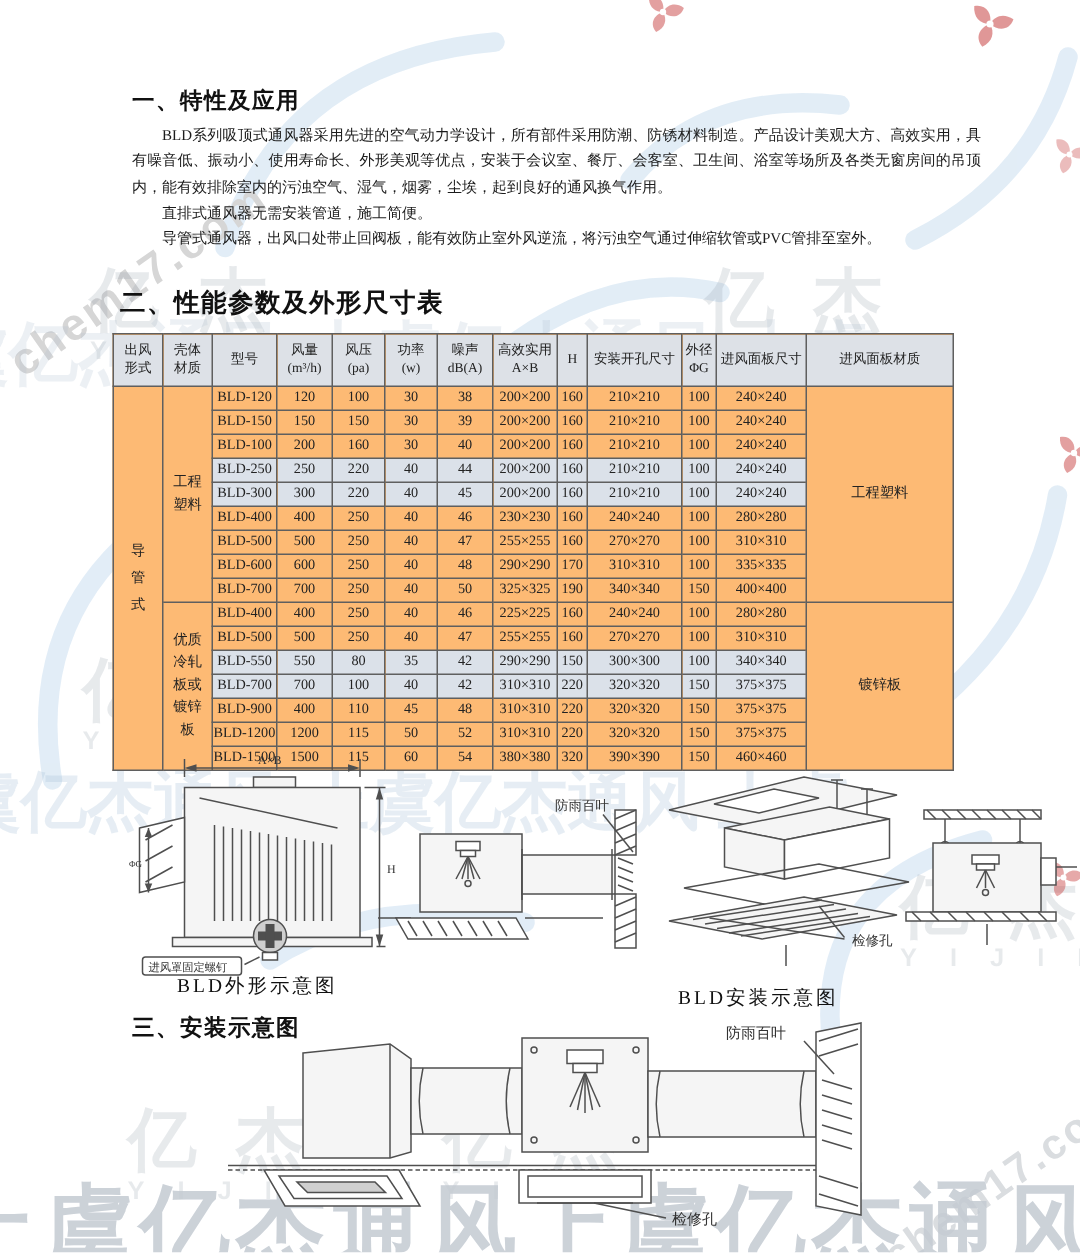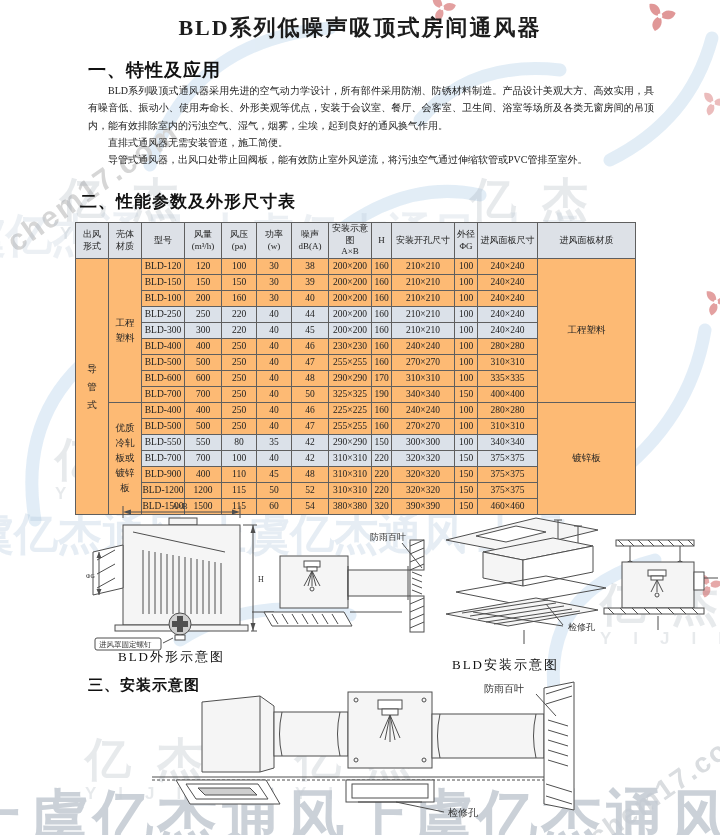--- a/index.html
+++ b/index.html
@@ -14,21 +14,21 @@
            transform:rotate(-35deg);letter-spacing:2px;}
   .wm-yijie{position:absolute;opacity:.20;color:#8d99a6;
             font-family:"Liberation Sans",sans-serif;font-weight:bold;margin-top:16px;}
   .wm-yijie .big{font-size:46px;letter-spacing:26px;display:block;line-height:46px;}
   .wm-yijie .small{font-size:17px;letter-spacing:22px;display:block;margin-top:2px;}
   .pinwheel{position:absolute;}
   
   #content{position:absolute;inset:0;z-index:1;}
   .title{top:13px;left:0;width:100%;text-align:center;font-size:22px;font-weight:bold;letter-spacing:2px;}
   .sec-head{font-family:"Liberation Sans","DejaVu Sans",sans-serif;font-weight:bold;color:#111;}
-  .h1{top:58px;left:88px;font-size:18px;letter-spacing:1px;}
+  .h1{top:58px;left:88px;font-size:15px;letter-spacing:1px;}
   .h2{top:190px;left:80px;font-size:17px;letter-spacing:1px;}
   .h3{top:676px;left:88px;font-size:15px;letter-spacing:1px;}
   .body-text{top:82px;left:88px;width:566px;font-size:10px;line-height:17.3px;text-align:justify;}
   .body-text p{margin:0;text-indent:2em;}
   
   .perf-table{position:absolute;top:222px;left:75px;width:560px;border-collapse:collapse;
               table-layout:fixed;background:#fdba74;font-size:9.5px;color:#222;}
   .perf-table th,.perf-table td{border:1px solid #5f5f5f;padding:0;text-align:center;
               vertical-align:middle;font-weight:normal;line-height:1.3;overflow:hidden;}
   .perf-table thead th{background:#dde1e7;height:34px;font-size:9px;}
@@ -132,21 +132,20 @@
     <svg class="pinwheel" style="left:652px;top:560px;opacity:.5" width="30" height="30" viewBox="0 0 24 24">
         <use href="#pinwheel-def"></use>
       </svg>
     <svg class="pinwheel" style="left:694px;top:570px;opacity:.45" width="30" height="30" viewBox="0 0 24 24">
         <use href="#pinwheel-def"></use>
       </svg>
   </div>
 
   <div id="content">
 
-    <div class="abs title">BLD系列低噪声吸顶式房间通风器</div>
 
     <div class="abs sec-head h1">一、特性及应用</div>
 
     <div class="abs body-text">
       <p>BLD系列吸顶式通风器采用先进的空气动力学设计，所有部件采用防潮、防锈材料制造。产品设计美观大方、高效实用，具有噪音低、振动小、使用寿命长、外形美观等优点，安装于会议室、餐厅、会客室、卫生间、浴室等场所及各类无窗房间的吊顶内，能有效排除室内的污浊空气、湿气，烟雾，尘埃，起到良好的通风换气作用。</p>
       <p>直排式通风器无需安装管道，施工简便。</p>
       <p>导管式通风器，出风口处带止回阀板，能有效防止室外风逆流，将污浊空气通过伸缩软管或PVC管排至室外。</p>
     </div>
 
     <div class="abs sec-head h2">二、性能参数及外形尺寸表</div>
@@ -190,21 +189,21 @@
             </th>
             <th>
               <div>功率</div>
               <div>(w)</div>
             </th>
             <th>
               <div>噪声</div>
               <div>dB(A)</div>
             </th>
             <th>
-              <div>安装示意图</div>
+              <div>高效实用</div>
               <div>A×B</div>
             </th>
             <th>
               <div>H</div>
             </th>
             <th>
               <div>安装开孔尺寸</div>
             </th>
             <th>
               <div>外径</div>

